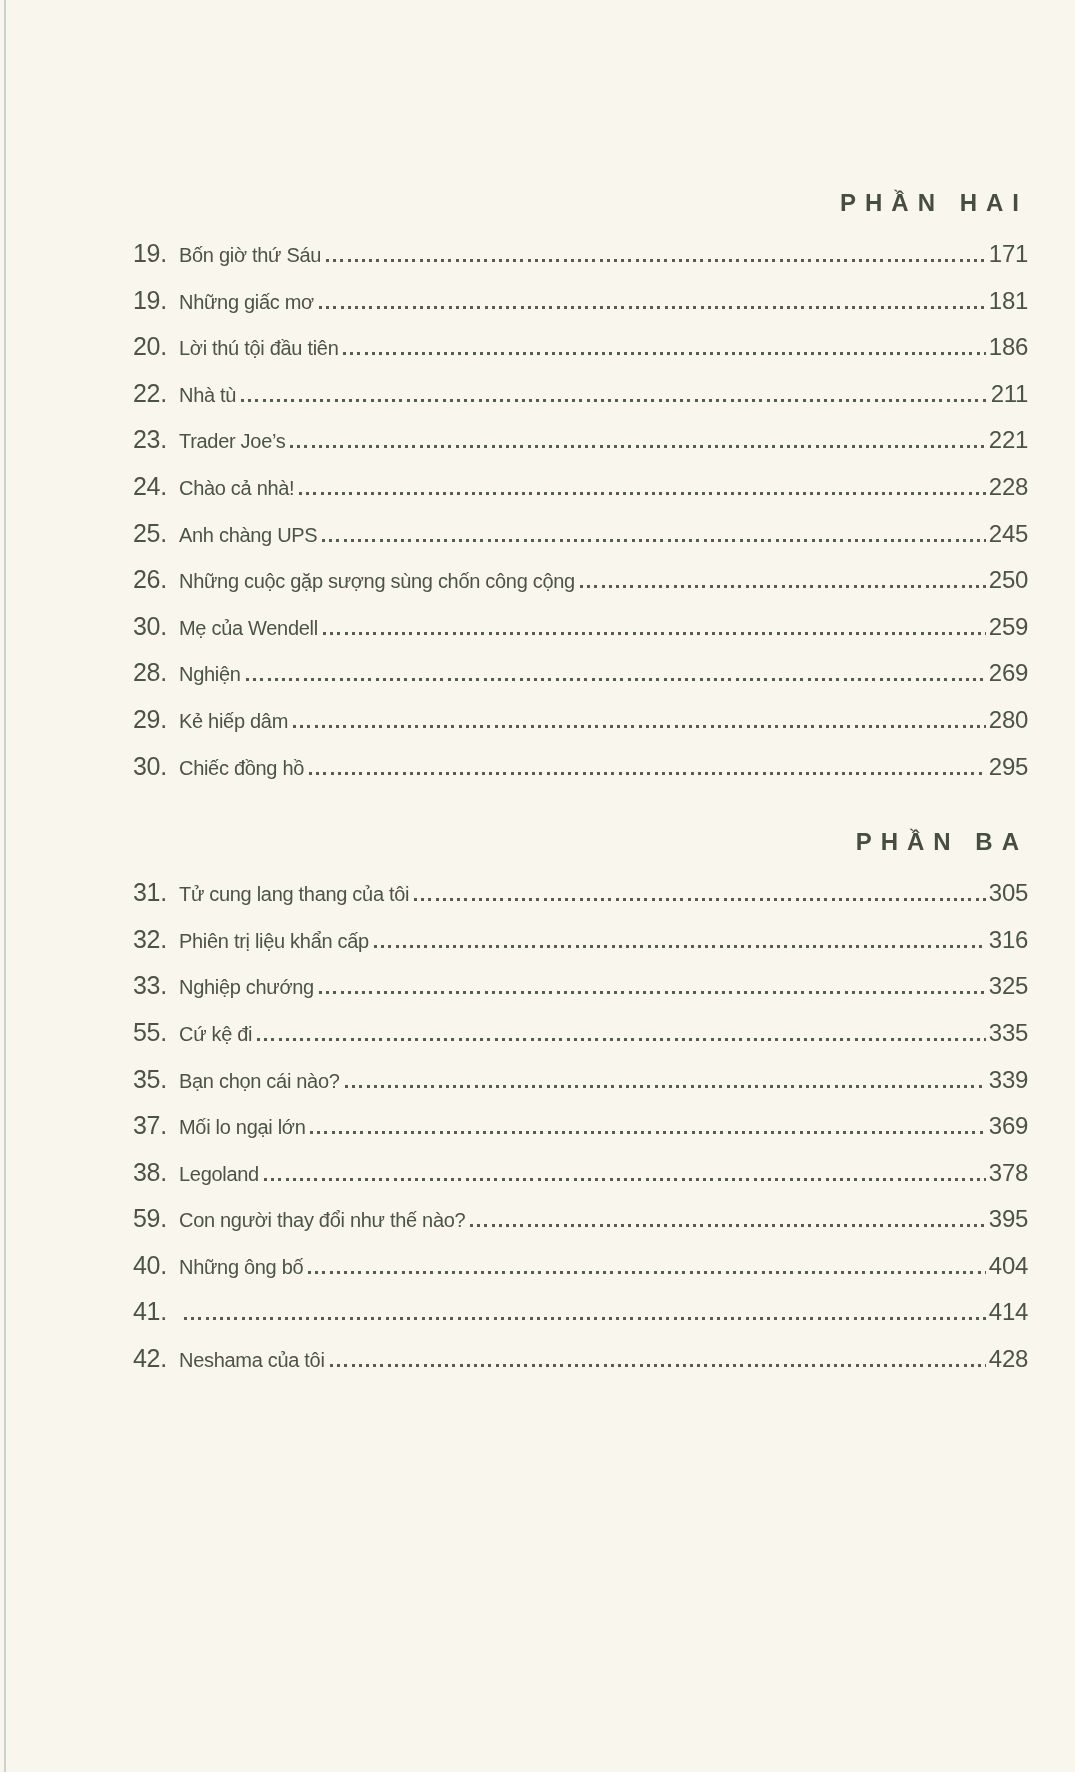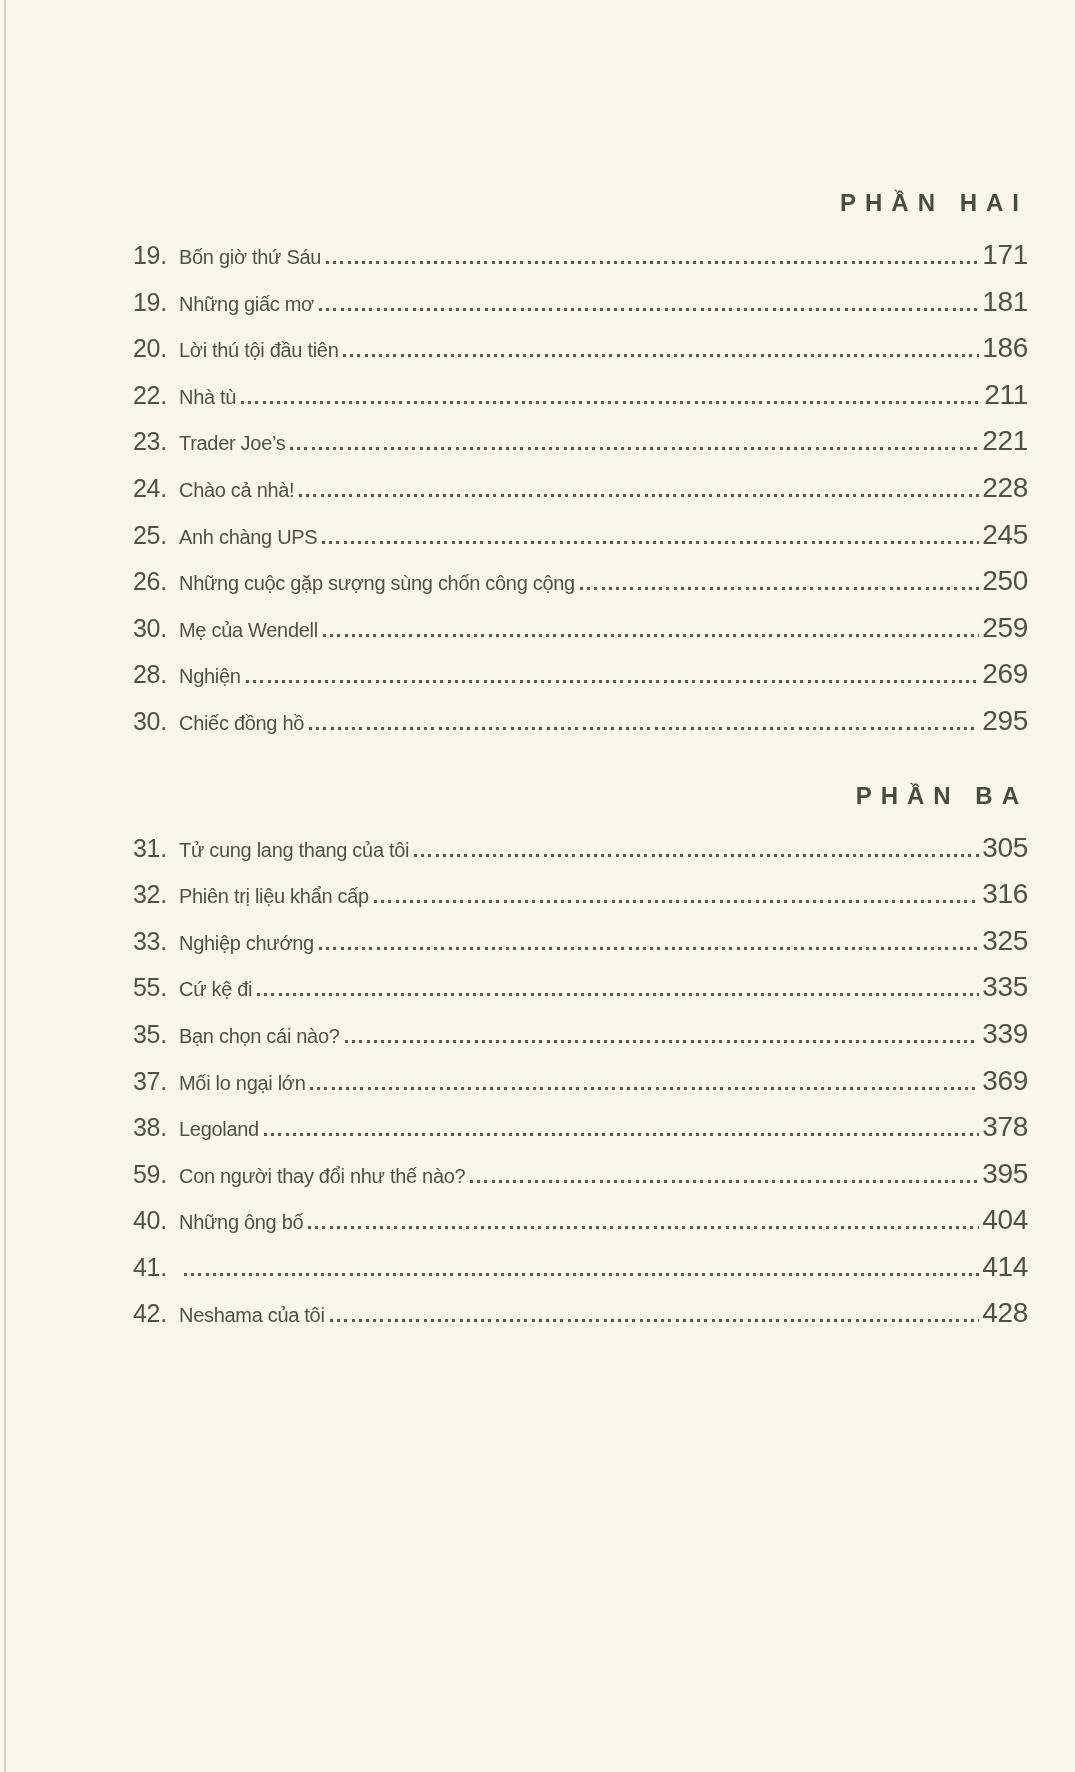--- a/index.html
+++ b/index.html
@@ -56,21 +56,21 @@
     white-space: nowrap;
     letter-spacing: -0.3px;
   }
   .dots {
     flex: 1 1 auto;
     height: 3px;
     margin: 0 3px 0 5px;
     background-image: repeating-linear-gradient(to right, #575d4f 0px, #575d4f 3px, transparent 3px, transparent 7.2px);
   }
   .pageno {
-    font-size: 28px;
+    font-size: 24px;
     letter-spacing: -0.3px;
     flex: 0 0 auto;
   }
 </style>
 </head>
 <body>
 
 <div class="scan-edge"></div>
 
 <main class="toc" id="toc-root">
@@ -141,20 +141,26 @@
     <span class="pageno">259</span>
   </div>
 
   <div class="row">
     <span class="num">28.</span>
     <span class="title">Nghiện</span>
     <span class="dots"></span>
     <span class="pageno">269</span>
   </div>
 
+  <div class="row">
+    <span class="num">29.</span>
+    <span class="title">Kẻ hiếp dâm</span>
+    <span class="dots"></span>
+    <span class="pageno">280</span>
+  </div>
 
   <div class="row">
     <span class="num">30.</span>
     <span class="title">Chiếc đồng hồ</span>
     <span class="dots"></span>
     <span class="pageno">295</span>
   </div>
 </div>
   </section>
 

